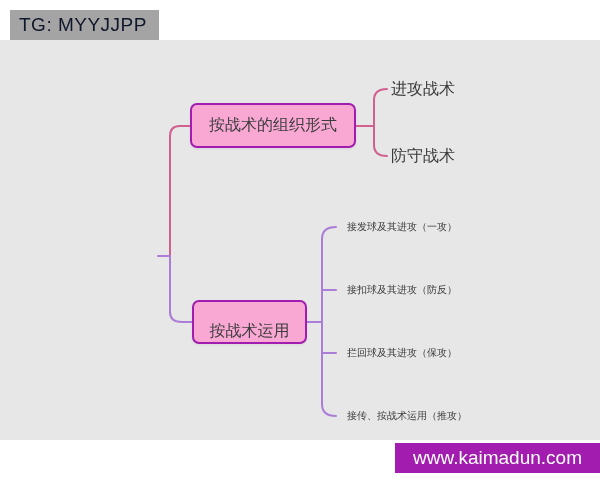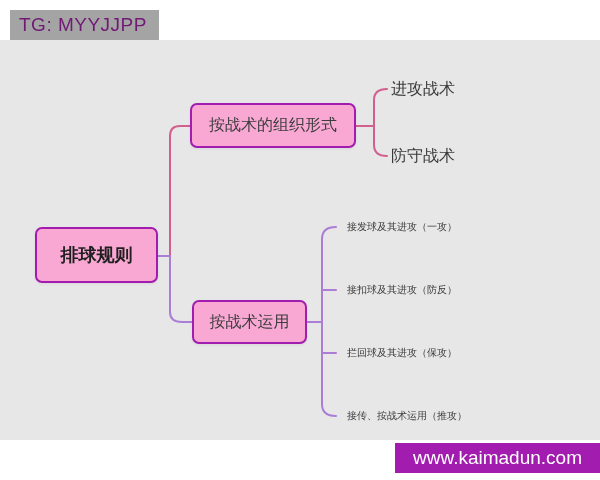--- a/index.html
+++ b/index.html
@@ -18,21 +18,21 @@
     width: 600px; height: 400px;
     background: #e7e7e7;
   }
 
   .tg-badge {
     position: absolute;
     left: 10px; top: 10px;
     height: 30px;
     padding: 0 12px 0 9px;
     background: #a4a4a4;
-    color: #701a75;
+    color: #0f172a;
     font-size: 19px;
     line-height: 30px;
     letter-spacing: 0.5px;
     z-index: 5;
   }
 
   .watermark {
     position: absolute;
     left: 395px; top: 443px;
     width: 205px; height: 30px;
@@ -68,20 +68,21 @@
   }
   .node-branch1 {
     left: 190px; top: 103px;
     width: 166px; height: 45px;
     font-size: 16px;
   }
   .node-branch2 {
     left: 192px; top: 300px;
     width: 115px; height: 44px;
     font-size: 16px;
+    align-items: flex-end;
   }
 
   .leaf {
     position: absolute;
     transform: translateY(-50%);
     color: #3a3a3a;
     white-space: nowrap;
   }
   .leaf-b1 { left: 391px; font-size: 16px; }
   .leaf-b2 { left: 347px; font-size: 10px; }
@@ -106,23 +107,20 @@
         <path d="M158,256 H170"></path>
         <path d="M170,256 V312 Q170,322 182,322 H192"></path>
         <path d="M307,322 H322"></path>
         <path d="M336,227 Q322,227 322,239 V404 Q322,416 336,416"></path>
         <path d="M322,290 H336"></path>
         <path d="M322,353 H336"></path>
       </g>
     </svg>
   </div>
 
-  <div class="node node-root">
-    <span>排球规则</span>
-  </div>
 
   <div class="node node-branch1">
     <span>按战术的组织形式</span>
   </div>
 
   <div class="node node-branch2">
     <span>按战术运用</span>
   </div>
 
   <div class="leaf leaf-b1" style="top:156px">防守战术</div>

